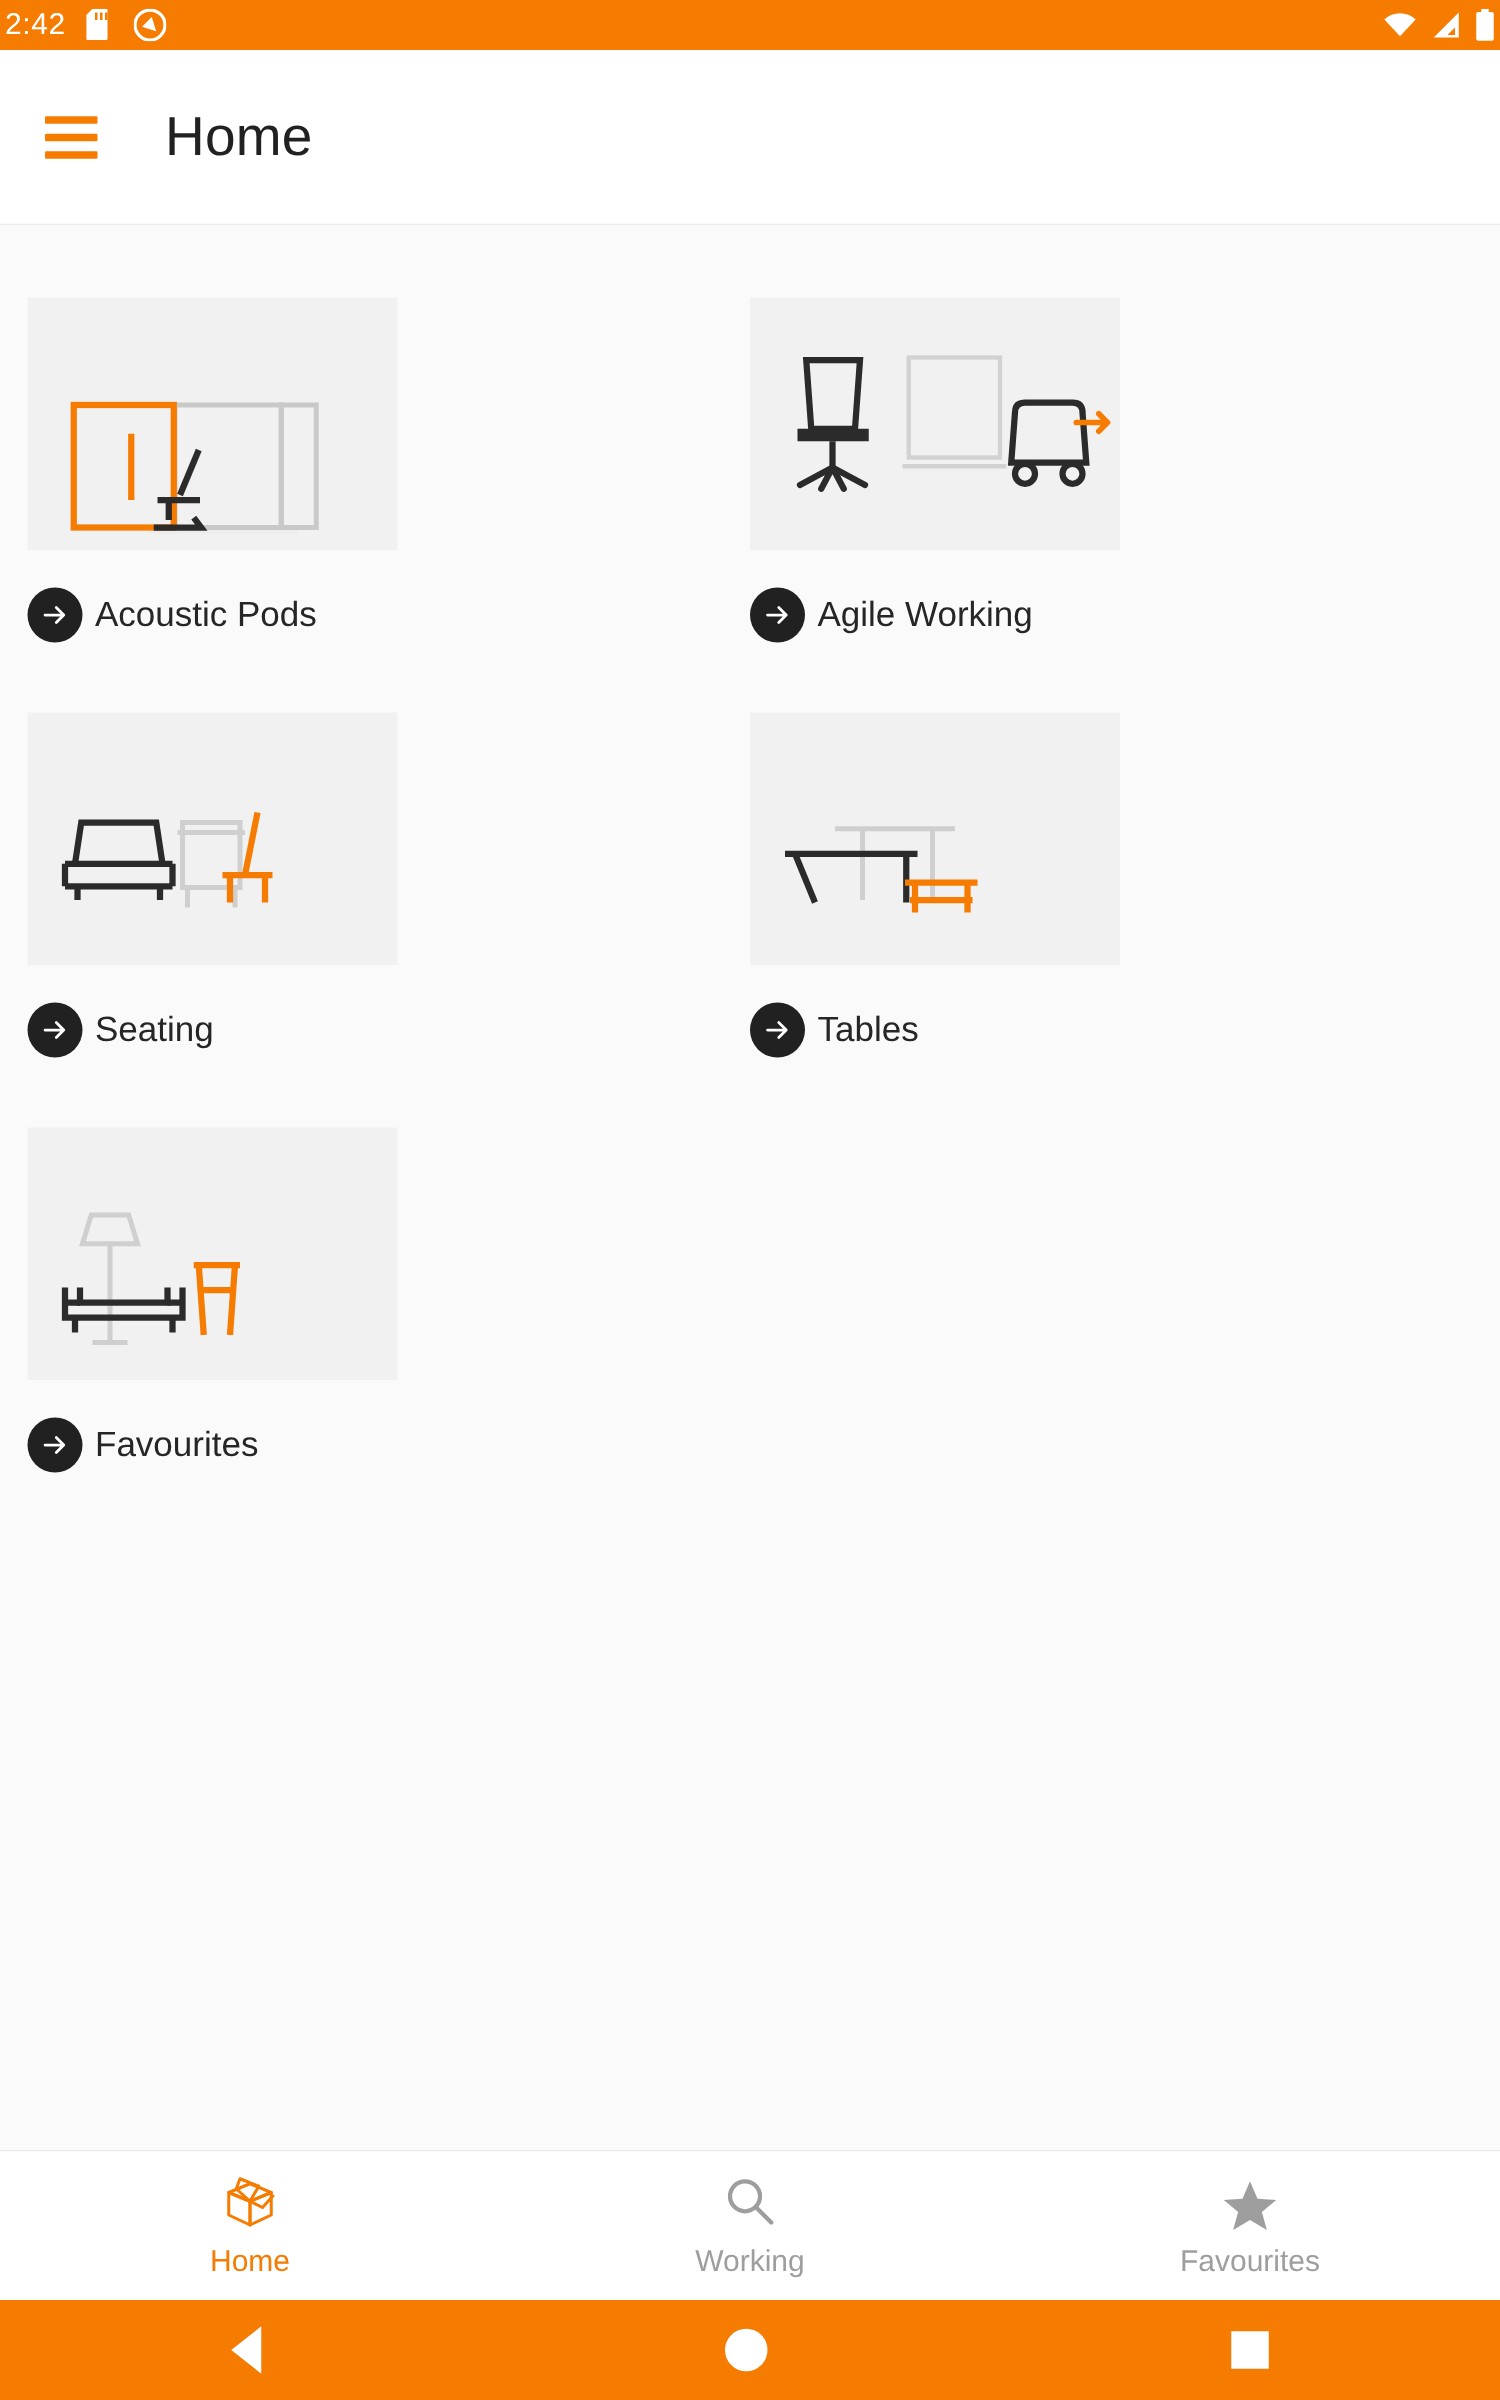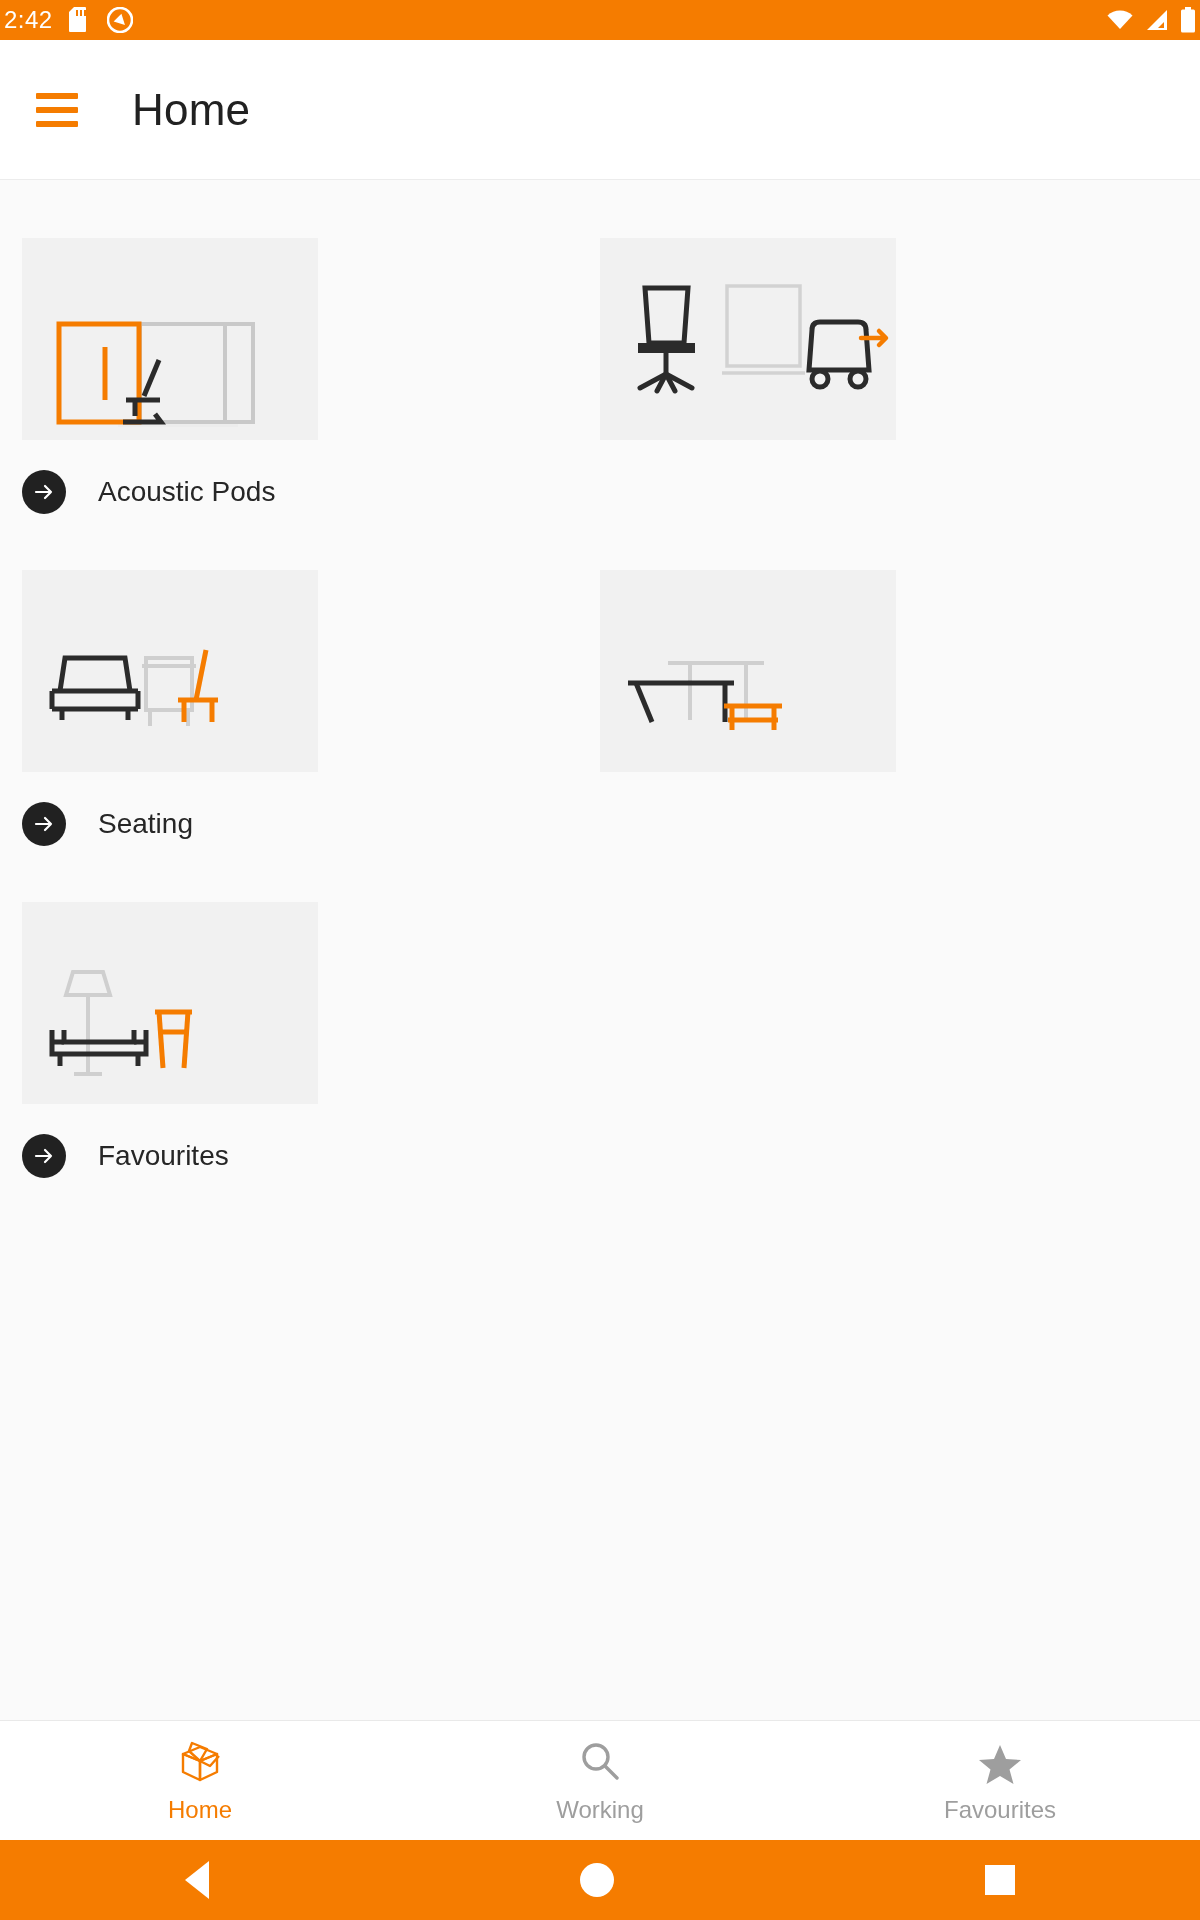--- a/index.html
+++ b/index.html
@@ -43,21 +43,21 @@
   .thumb {
     background:#f1f1f1; height:202px; width:296px;
     position:relative; overflow:hidden;
   }
   .thumb svg { position:absolute; left:0; top:0; }
   .card-label { display:flex; align-items:center; margin-top:30px; }
   .arrow-btn {
     width:44px; height:44px; border-radius:50%; background:#212121;
     display:flex; align-items:center; justify-content:center; flex:0 0 44px;
   }
-  .card-title { margin-left:32px; font-size:28px; color:#262626; }
+  .card-title { margin-left:10px; font-size:28px; color:#262626; }
 
   
   .bottomnav {
     flex:0 0 120px; background:#ffffff;
     border-top:1px solid #e9e9e9;
     display:flex; align-items:center;
   }
   .navitem {
     flex:1 1 0; display:flex; flex-direction:column;
     align-items:center; justify-content:center; gap:10px;
@@ -161,20 +161,28 @@
             <line x1="66" y1="115" x2="66" y2="136" stroke="#2b2b2b" stroke-width="5"></line>
             <path d="M66 136 L40 150 M66 136 L92 150 M66 136 L57 153 M66 136 L75 153" stroke="#2b2b2b" stroke-width="5" fill="none" stroke-linecap="round"></path>
 
             <path d="M212 92 Q212 84 220 84 L258 84 Q266 84 266 92 L269 132 L209 132 Z" fill="none" stroke="#2b2b2b" stroke-width="5"></path>
             <circle cx="220" cy="141" r="8" fill="none" stroke="#2b2b2b" stroke-width="5"></circle>
             <circle cx="258" cy="141" r="8" fill="none" stroke="#2b2b2b" stroke-width="5"></circle>
 
             <path d="M276 88 H300 M294 81 L301 88 L294 95" stroke="#F57C00" stroke-width="4.5" fill="none" stroke-linecap="round" stroke-linejoin="round" transform="translate(-15,12)"></path>
           </svg>
         </div>
+        <div class="card-label">
+          <div class="arrow-btn">
+            <svg width="24" height="24" viewBox="0 0 24 24">
+              <path d="M4 12 H19 M13 6 L19 12 L13 18" stroke="#fff" stroke-width="2.2" fill="none" stroke-linecap="round" stroke-linejoin="round"></path>
+            </svg>
+          </div>
+          <div class="card-title">Agile Working</div>
+        </div>
       </div>
 
       <div class="card">
         <div class="thumb">
           <svg width="296" height="202" viewBox="0 0 296 202">
 
             <path d="M38 121 L43 88 L103 88 L108 121" fill="none" stroke="#2b2b2b" stroke-width="5"></path>
             <path d="M30 121 L116 121" stroke="#2b2b2b" stroke-width="5"></path>
             <path d="M30 121 L30 139 M116 121 L116 139" stroke="#2b2b2b" stroke-width="5"></path>
             <path d="M30 139 L116 139" stroke="#2b2b2b" stroke-width="5"></path>
@@ -212,20 +220,28 @@
 
             <path d="M28 113 L134 113" stroke="#2b2b2b" stroke-width="5"></path>
             <path d="M36 113 L52 152" stroke="#2b2b2b" stroke-width="5"></path>
             <path d="M125 113 L125 152" stroke="#2b2b2b" stroke-width="5"></path>
 
             <path d="M124 136 L182 136" stroke="#F57C00" stroke-width="5"></path>
             <path d="M128 150 L178 150" stroke="#F57C00" stroke-width="5"></path>
             <line x1="132" y1="136" x2="132" y2="160" stroke="#F57C00" stroke-width="5"></line>
             <line x1="174" y1="136" x2="174" y2="160" stroke="#F57C00" stroke-width="5"></line>
           </svg>
+        </div>
+        <div class="card-label">
+          <div class="arrow-btn">
+            <svg width="24" height="24" viewBox="0 0 24 24">
+              <path d="M4 12 H19 M13 6 L19 12 L13 18" stroke="#fff" stroke-width="2.2" fill="none" stroke-linecap="round" stroke-linejoin="round"></path>
+            </svg>
+          </div>
+          <div class="card-title">Tables</div>
         </div>
       </div>
 
       <div class="card">
         <div class="thumb">
           <svg width="296" height="202" viewBox="0 0 296 202">
 
             <path d="M44 93 L88 93 L81 70 L51 70 Z" fill="none" stroke="#cfcfcf" stroke-width="4"></path>
             <line x1="66" y1="93" x2="66" y2="172" stroke="#cfcfcf" stroke-width="4"></line>
             <path d="M52 172 L80 172" stroke="#cfcfcf" stroke-width="4"></path>

